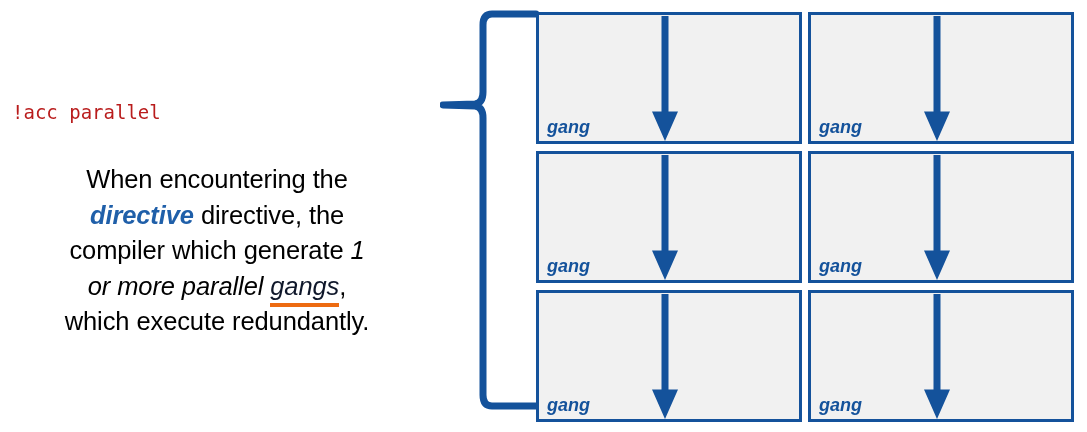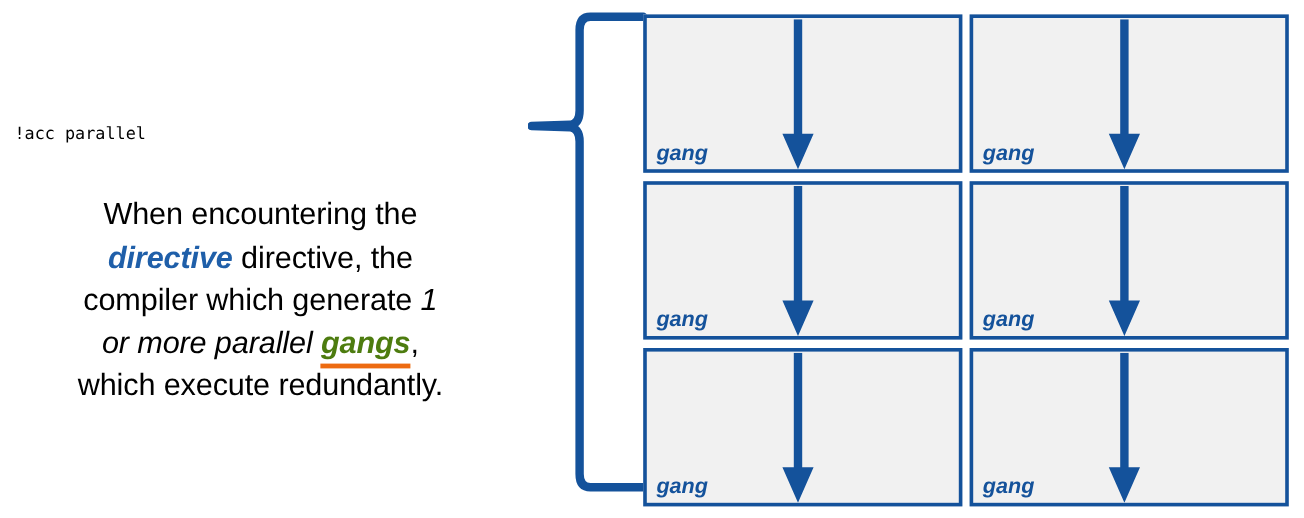--- a/index.html
+++ b/index.html
@@ -22,23 +22,23 @@
     top: 0;
     width: 440px;
     height: 432px;
   }
 
   #code-line {
     position: absolute;
     left: 12px;
     top: 100px;
     font-family: "DejaVu Sans Mono", "Liberation Mono", monospace;
-    font-size: 14px;
+    font-size: 19px;
     line-height: 24px;
-    color: #000000;
+    color: #b91c1c;
     white-space: pre;
   }
 
   #description {
     position: absolute;
     left: 62px;
     top: 162px;
     width: 310px;
     text-align: center;
     font-size: 25.5px;
@@ -50,22 +50,22 @@
   .kw-blue {
     color: #1F5FA9;
     font-weight: bold;
     font-style: italic;
   }
   .kw-ital {
     font-style: italic;
     color: #000000;
   }
   .kw-blue-ul {
-    color: #4d7c0f;
-    font-weight: bold;
+    color: #0f172a;
+    font-weight: normal;
     font-style: italic;
     position: relative;
     display: inline-block;
   }
   .kw-blue-ul::after {
     content: "";
     position: absolute;
     left: 0;
     right: 0;
     bottom: -3px;

